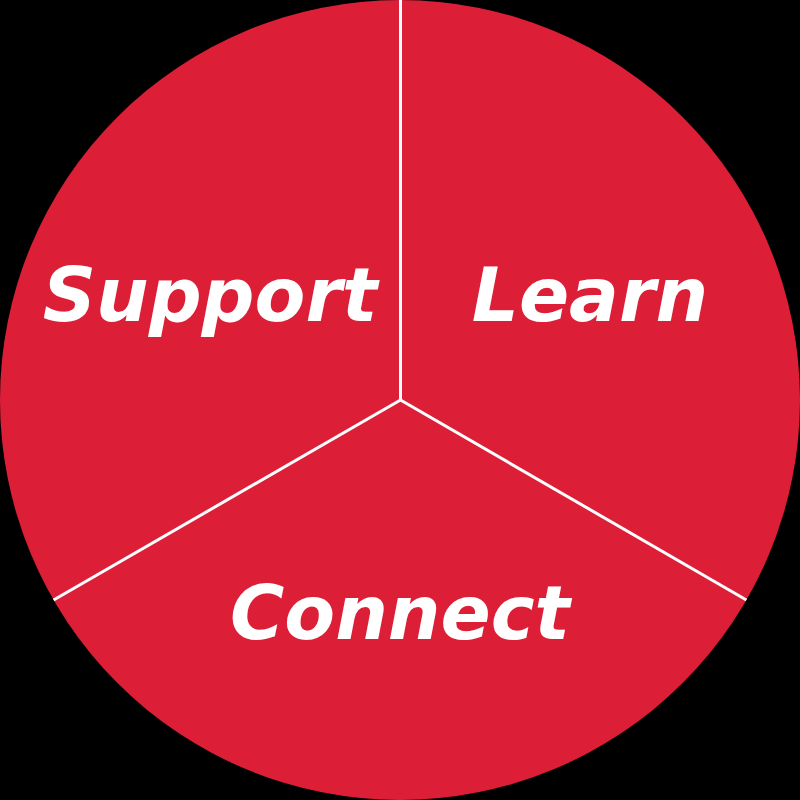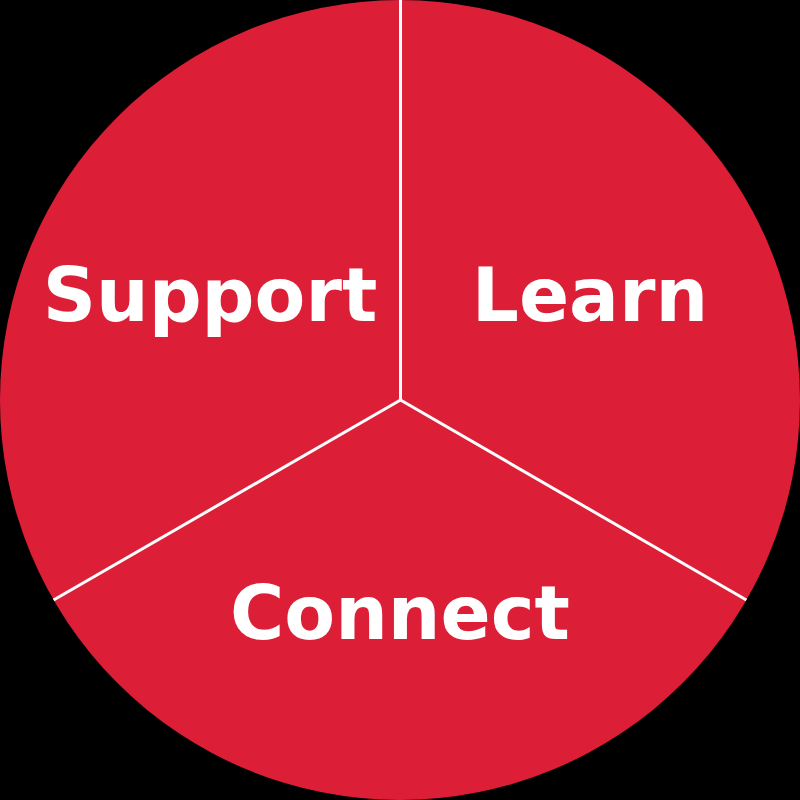--- a/index.html
+++ b/index.html
@@ -1,17 +1,17 @@
 <!DOCTYPE html>
 <html><head>
   <meta charset="utf-8">
   <style>
     html, body { margin: 0; padding: 0; background: #000000; }
     body { width: 800px; height: 800px; overflow: hidden; }
-    #stage { position: relative; width: 714px; height: 800px; }
+    #stage { position: relative; width: 714px; height: 800px; font-style: italic; }
     svg { display: block; }
     .label {
       font-family: "DejaVu Sans", sans-serif;
       font-weight: bold;
       fill: #ffffff;
       text-anchor: middle;
     }
   </style>
 </head>
 <body style="background: rgb(0, 0, 0);">

